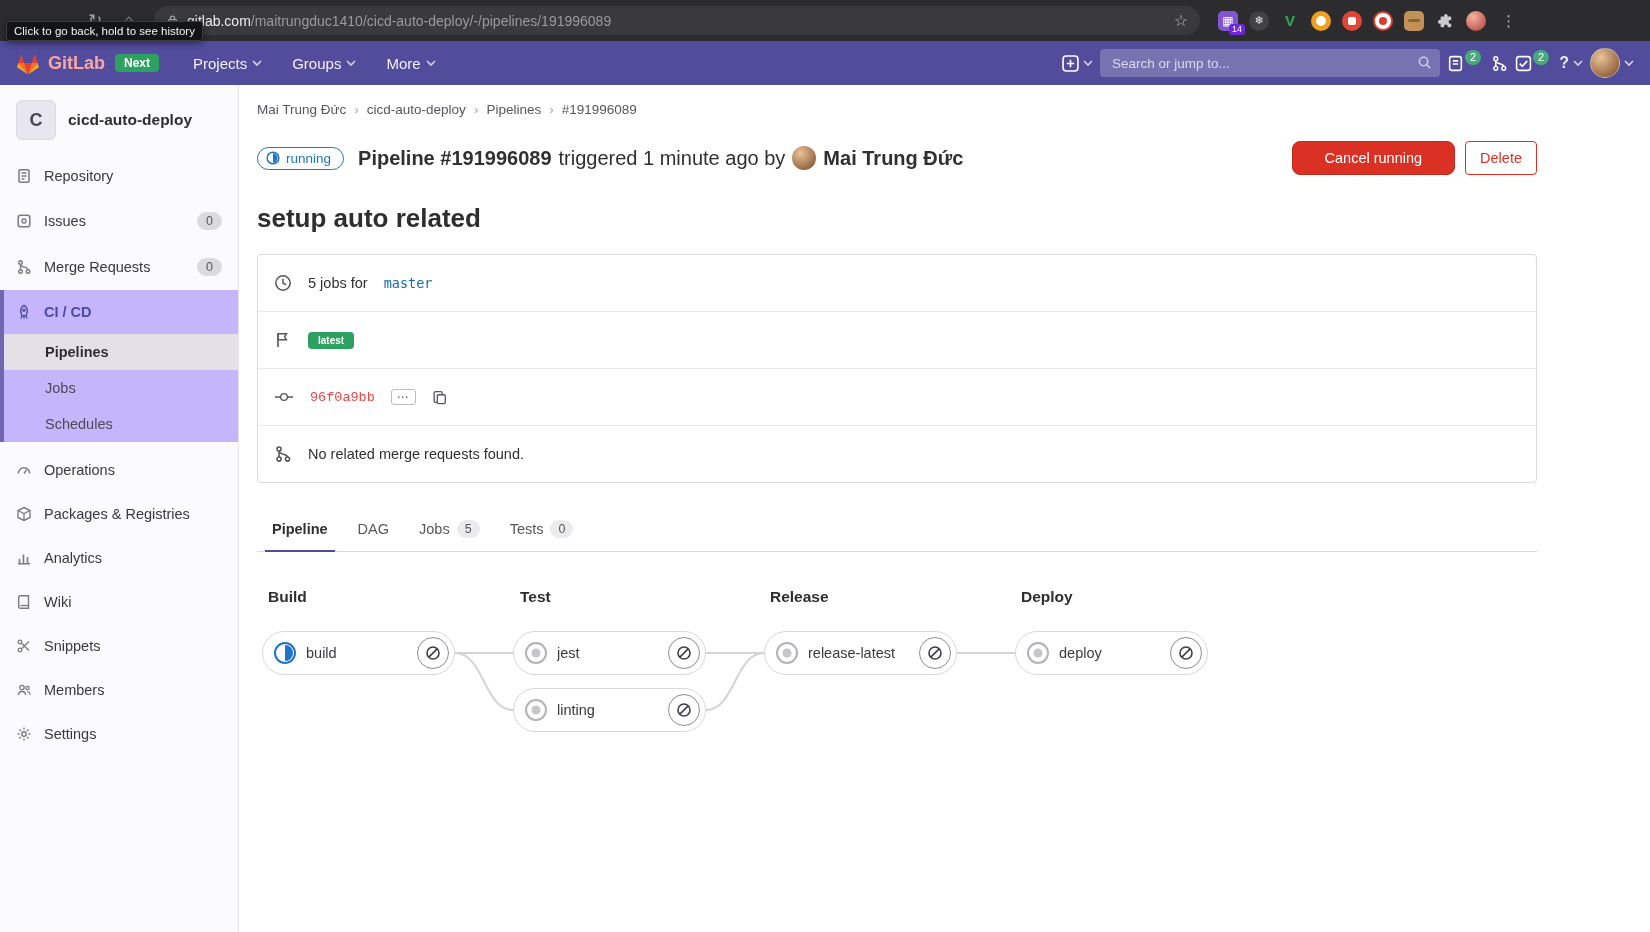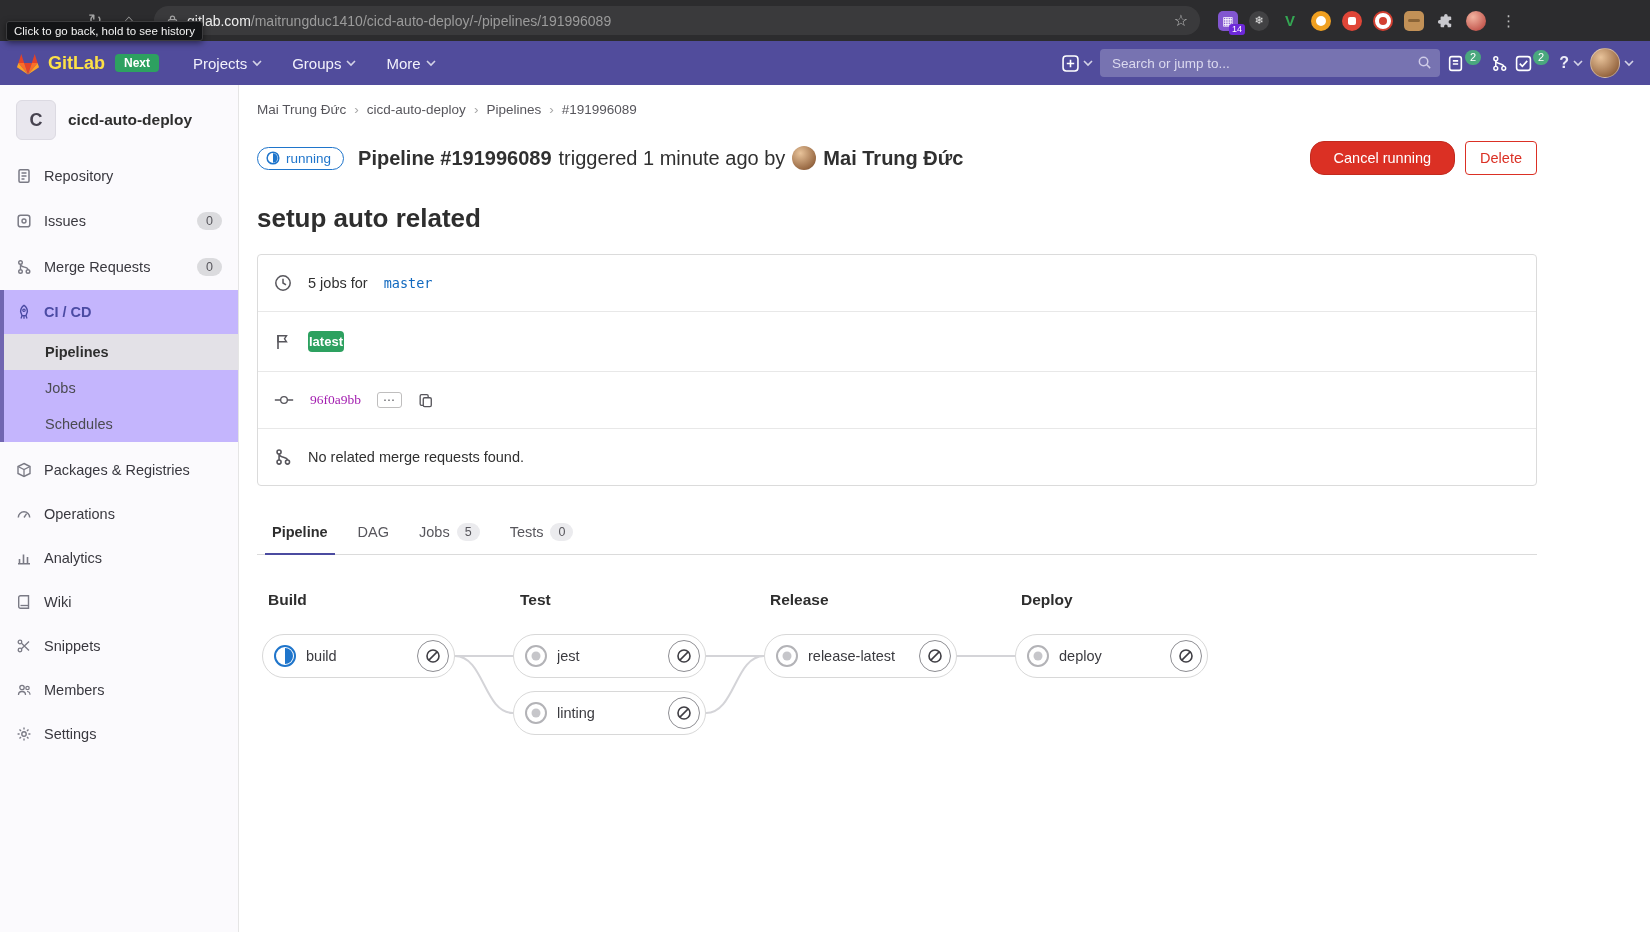--- a/index.html
+++ b/index.html
@@ -28,21 +28,21 @@
   .ext-rec::after{content:"";width:8px;height:8px;background:#d23f31;border-radius:50%}
   .ext-wallet{background:#c29157}
   .ext-wallet::after{content:"";width:12px;height:3px;background:#8a6437;border-radius:2px}
   .ext-avatar{border-radius:50%;background:radial-gradient(circle at 35% 30%,#f2b3a0,#c75f55 70%,#8e3c38)}
   .kebab{color:#bdbdbd;font-size:15px;cursor:pointer;margin-left:4px}
   .browser-tooltip{position:absolute;left:6px;top:21px;background:#131416;border:1px solid #3c3c3e;color:#f4f4f4;font-size:11.5px;padding:3px 7px;border-radius:3px;z-index:99;white-space:nowrap;box-shadow:0 2px 6px rgba(0,0,0,.5)}
 
   
   .gl-navbar{height:44px;background:#514c9c;display:flex;align-items:center;padding:0 16px;color:#fff}
   .gl-logo{display:flex;align-items:center;gap:8px;cursor:pointer}
-  .gl-logo .name{font-size:18px;font-weight:bold;color:#fde047}
+  .gl-logo .name{font-size:18px;font-weight:bold;color:#fca5a5}
   .next-badge{background:#2da160;color:#fff;font-size:12px;font-weight:bold;padding:2px 9px;border-radius:4px;margin-left:2px}
   .gl-menus{display:flex;align-items:center;gap:30px;margin-left:34px}
   .gl-menu{font-size:15px;color:#f2f1fb;display:flex;align-items:center;gap:5px;cursor:pointer}
   .chev{opacity:.75}
   .gl-right{margin-left:auto;display:flex;align-items:center;gap:7px}
   .icon-btn{display:flex;align-items:center;gap:4px;cursor:pointer;position:relative;color:#ecebf7}
   .count-badge{background:#4aa87e;color:#fff;font-size:11px;line-height:15px;padding:0 5px;border-radius:8px;position:relative;top:-6px;left:-3px}
   .gl-search{width:340px;height:28px;background:rgba(255,255,255,0.22);border:0;border-radius:4px;color:#fff;font-size:13.5px;padding:0 30px 0 12px;outline:none;font-family:"Liberation Sans",sans-serif}
   .gl-search::placeholder{color:#dbd9ef}
   .search-wrap{position:relative}
@@ -73,30 +73,30 @@
   .main-inner{width:1280px}
   .breadcrumb{padding-top:17px;font-size:13.5px;color:#57565c;display:flex;align-items:center;gap:8px}
   .breadcrumb .sep{color:#a7a7a7}
   .crumb{cursor:pointer}
   .status-row{margin-top:24px;display:flex;align-items:center;gap:14px}
   .badge-running{display:inline-flex;align-items:center;gap:6px;border:1px solid #1f75cb;color:#1f75cb;border-radius:13px;padding:3px 12px 3px 8px;font-size:13.5px;cursor:pointer;background:#fff}
   .status-text{font-size:20px;color:#303030;display:flex;align-items:center;gap:7px}
   .status-text b{font-weight:bold}
   .mini-avatar{width:24px;height:24px;border-radius:50%;background:radial-gradient(circle at 35% 30%,#e8c39a,#9a6b45 70%,#5e3d27);display:inline-block}
   .status-actions{margin-left:auto;display:flex;gap:10px}
-  .btn-danger{background:#db3024;color:#fff;border:1px solid #c22a1e;border-radius:14px;padding:8px 23px;font-size:14.5px;cursor:pointer;font-family:"Liberation Sans",sans-serif}
+  .btn-danger{background:#db3024;color:#fff;border:1px solid #c22a1e;border-radius:8px;padding:8px 32px;font-size:14.5px;cursor:pointer;font-family:"Liberation Sans",sans-serif}
   .btn-danger-outline{background:#fff;color:#db3024;border:1px solid #db3024;border-radius:4px;padding:8px 14px;font-size:14.5px;cursor:pointer;font-family:"Liberation Sans",sans-serif}
   .page-title{font-size:26px;font-weight:bold;color:#2e2e2e;margin-top:28px}
   .info-box{margin-top:20px;border:1px solid #dbdbdb;border-radius:4px}
   .info-row{display:flex;align-items:center;gap:16px;padding:19px 16px;font-size:14.5px;color:#303030}
   .info-row + .info-row{border-top:1px solid #e8e8e8}
   .info-row .r-icon{color:#57565c;flex:0 0 auto}
   .code-ref{font-family:"DejaVu Sans Mono",monospace;font-size:13.5px;color:#1068bf;cursor:pointer}
-  .tag-badge{background:#2da160;color:#fff;font-size:13px;font-weight:bold;padding:3px 1px;border-radius:4px;cursor:pointer}
-  .sha-link{font-family:Liberation Serif, serif;font-size:13.5px;color:#a21caf;cursor:pointer}
+  .tag-badge{background:#2da160;color:#fff;font-size:10px;font-weight:bold;padding:3px 10px;border-radius:4px;cursor:pointer}
+  .sha-link{font-family:Liberation Mono, monospace;font-size:13.5px;color:#ef4444;cursor:pointer}
   .more-btn{border:1px solid #bfbebe;background:#fff;border-radius:3px;color:#57565c;font-size:12px;line-height:10px;padding:2px 5px;cursor:pointer;letter-spacing:1px}
   .copy-btn{background:none;border:0;color:#57565c;cursor:pointer;padding:0}
 
   .tabs{margin-top:26px;display:flex;border-bottom:1px solid #dbdbdb}
   .tab{padding:11px 15px 13px;font-size:14.5px;color:#57565c;display:flex;align-items:center;gap:7px;cursor:pointer;position:relative}
   .tab.active{color:#2e2e2e;font-weight:bold}
   .tab.active::after{content:"";position:absolute;left:8px;right:8px;bottom:-1px;height:2px;background:#4b4ba0}
   .tab-badge{background:#ebebee;color:#57565c;font-size:12.5px;font-weight:normal;line-height:18px;padding:0 8px;border-radius:10px}
 
   
@@ -272,31 +272,31 @@
         <span>CI / CD</span>
       </div>
       <div class="sub-item active">Pipelines</div>
       <div class="sub-item">Jobs</div>
       <div class="sub-item">Schedules</div>
     </div>
 
     <div class="side-lower">
       <div class="side-item">
         <svg class="s-icon" width="16" height="16" viewBox="0 0 16 16">
+            <path d="M2.3 11.5a5.7 5.7 0 1 1 11.4 0" fill="none" stroke="currentColor" stroke-width="1.5"></path>
+            <path d="M8 11.5l2.6-3.8" stroke="currentColor" stroke-width="1.4"></path>
+          </svg>
+        <span>Operations</span>
+      </div>
+      <div class="side-item">
+        <svg class="s-icon" width="16" height="16" viewBox="0 0 16 16">
             <path d="M8 1.5l6 3v7l-6 3-6-3v-7z" fill="none" stroke="currentColor" stroke-width="1.4"></path>
             <path d="M2 4.5l6 3 6-3M8 7.5v7" fill="none" stroke="currentColor" stroke-width="1.3"></path>
           </svg>
         <span>Packages &amp; Registries</span>
-      </div>
-      <div class="side-item">
-        <svg class="s-icon" width="16" height="16" viewBox="0 0 16 16">
-            <path d="M2.3 11.5a5.7 5.7 0 1 1 11.4 0" fill="none" stroke="currentColor" stroke-width="1.5"></path>
-            <path d="M8 11.5l2.6-3.8" stroke="currentColor" stroke-width="1.4"></path>
-          </svg>
-        <span>Operations</span>
       </div>
       <div class="side-item">
         <svg class="s-icon" width="16" height="16" viewBox="0 0 16 16">
             <path d="M3.5 13V9M7.5 13V4.5M11.5 13V7M2 13.8h12" stroke="currentColor" stroke-width="1.6" fill="none"></path>
           </svg>
         <span>Analytics</span>
       </div>
       <div class="side-item">
         <svg class="s-icon" width="16" height="16" viewBox="0 0 16 16">
             <path d="M4.5 1.8h8v12.4h-8A1.8 1.8 0 0 1 2.7 12.4V3.6a1.8 1.8 0 0 1 1.8-1.8z" fill="none" stroke="currentColor" stroke-width="1.4"></path>

